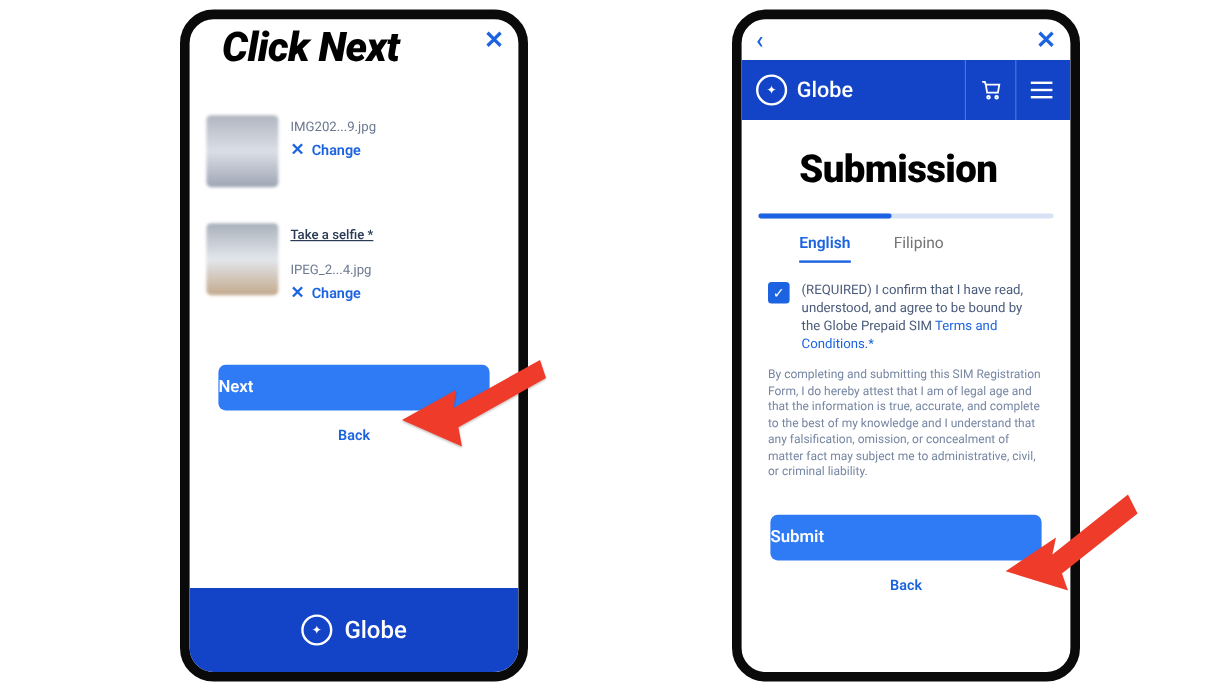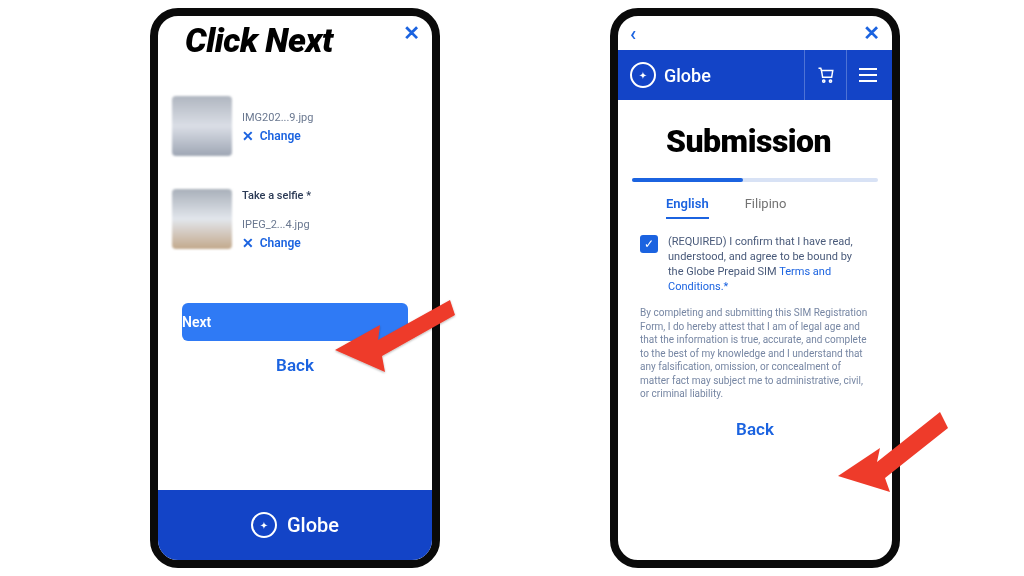--- a/index.html
+++ b/index.html
@@ -32,34 +32,34 @@
     font-weight: 900;
     color: #000;
     font-size: 34px;
     z-index: 20;
     letter-spacing: -0.5px;
   }
   .lbl-left { top: 20px; left: 185px; font-style: italic; }
   .lbl-right { top: 122px; left: 666px; font-size: 32px; }
 
   
-  .upload-row { display:flex; align-items:center; gap:10px; padding:6px 14px; }
+  .upload-row { display:flex; align-items:flex-start; gap:10px; padding:6px 14px; }
   .thumb { width: 60px; height: 60px; border-radius: 4px; background: linear-gradient(180deg,#b0b6c0,#dadee6,#9ea6b4); filter: blur(1.2px); }
   .thumb.b { background: linear-gradient(180deg,#a9b0ba,#e2e6ec,#c3a98c); }
   .upload-meta { flex:1; font-size:11px; color:#2b3a55; padding-top: 3px; }
   .filename { color:#6a7890; filter: blur(0.6px); }
   .chg-line { margin-top: 4px; display:flex; align-items:center; gap:6px; color:#1b63e0; font-weight:600; font-size:12px; }
   .chg-x { color:#1b63e0; font-size:14px; }
 
   .primary-btn {
     display:block; margin: 18px 24px 0; height: 38px; line-height:38px;
     text-align:left; background:#2f7af5; color:#fff; border-radius:6px;
     font-weight:600; font-size:14px;
   }
-  .link-btn { display:block; text-align:center; color:#1b63e0; font-weight:600; font-size:17px; margin-top:14px; }
+  .link-btn { display:block; text-align:center; color:#1b63e0; font-weight:600; font-size:12px; margin-top:14px; }
 
   .footer-blue {
     position:absolute; bottom:0; left:0; right:0; height:70px;
     background:#1344c7; display:flex; align-items:center; justify-content:center;
     color:#fff; font-size:20px; font-weight:500; gap:10px;
   }
   .globe-logo-sm {
     width:26px; height:26px; border:2.5px solid #fff; border-radius:50%;
     display:inline-flex; align-items:center; justify-content:center; font-size:12px;
   }
@@ -116,21 +116,21 @@
         <span>Change</span>
       </div>
     </div>
   </div>
 
   <div style="height:18px"></div>
 
   <div class="upload-row">
     <div class="thumb b"></div>
     <div class="upload-meta">
-      <div style="color:#2b3a55;font-weight:500;filter:blur(0.4px);">Take a selfie *</div>
+      <div style="color:#2b3a55;font-weight:500;filter:blur(0.4px);text-decoration:underline;">Take a selfie *</div>
       <div class="filename" style="margin-top:16px">IPEG_2...4.jpg</div>
       <div class="chg-line">
         <span class="chg-x">✕</span>
         <span>Change</span>
       </div>
     </div>
   </div>
 
   <div style="height:28px"></div>
 
@@ -182,20 +182,21 @@
 
   <div class="consent">
     <div class="chk">✓</div>
     <div class="consent-txt">
       <span>(REQUIRED) I confirm that I have read, understood, and agree to be bound by the Globe Prepaid SIM </span><a>Terms and Conditions.*</a>
     </div>
   </div>
 
   <div class="disclaimer">By completing and submitting this SIM Registration Form, I do hereby attest that I am of legal age and that the information is true, accurate, and complete to the best of my knowledge and I understand that any falsification, omission, or concealment of matter fact may subject me to administrative, civil, or criminal liability.</div>
 
+  <div class="primary-btn" style="margin-top:24px">Submit</div>
   <div class="link-btn">Back</div>
 </div>
 
 <div class="arrow" style="top:280px; left:330px;">
   <svg width="130" height="110" viewBox="0 0 130 110">
     <defs>
         <filter id="s1">
           <feDropShadow dx="0" dy="1" stdDeviation="1" flood-opacity="0.3"></feDropShadow>
         </filter>
       </defs>

